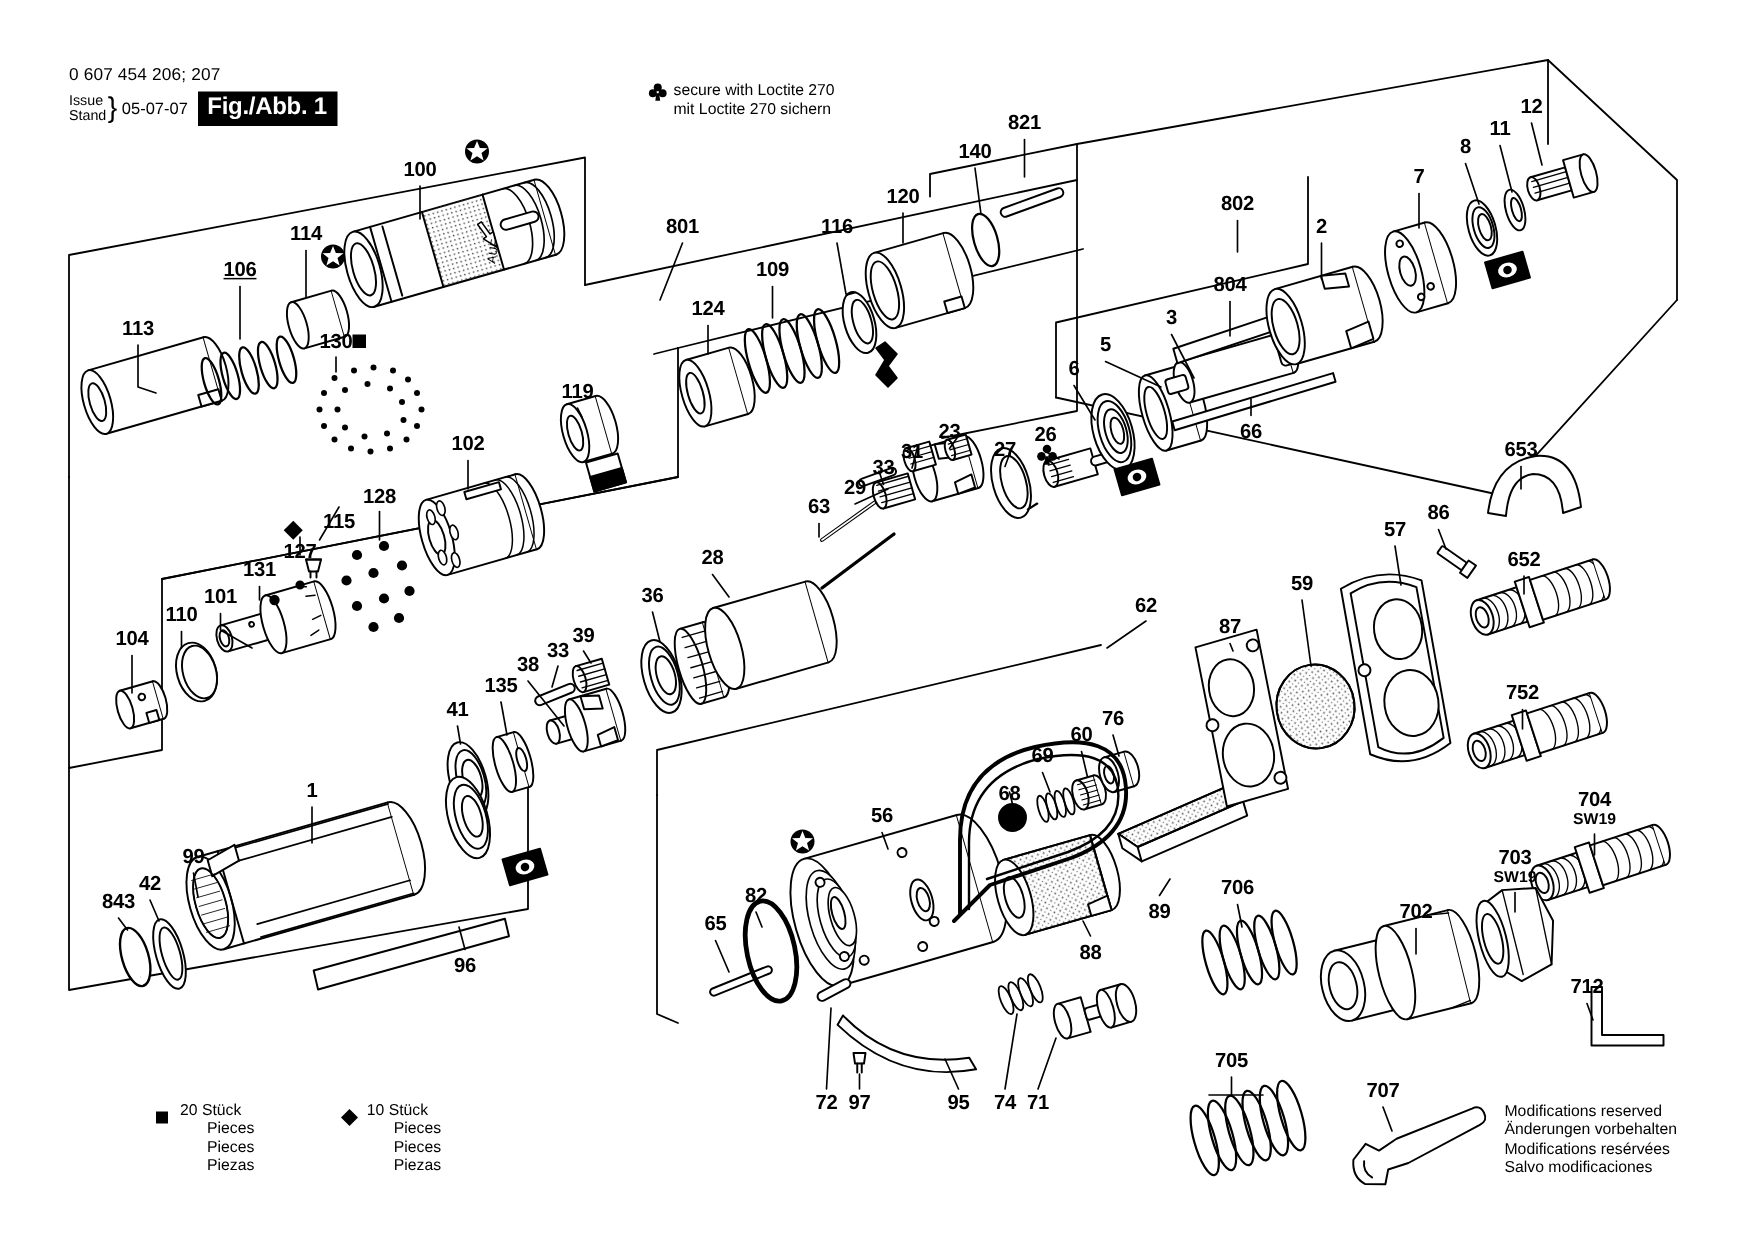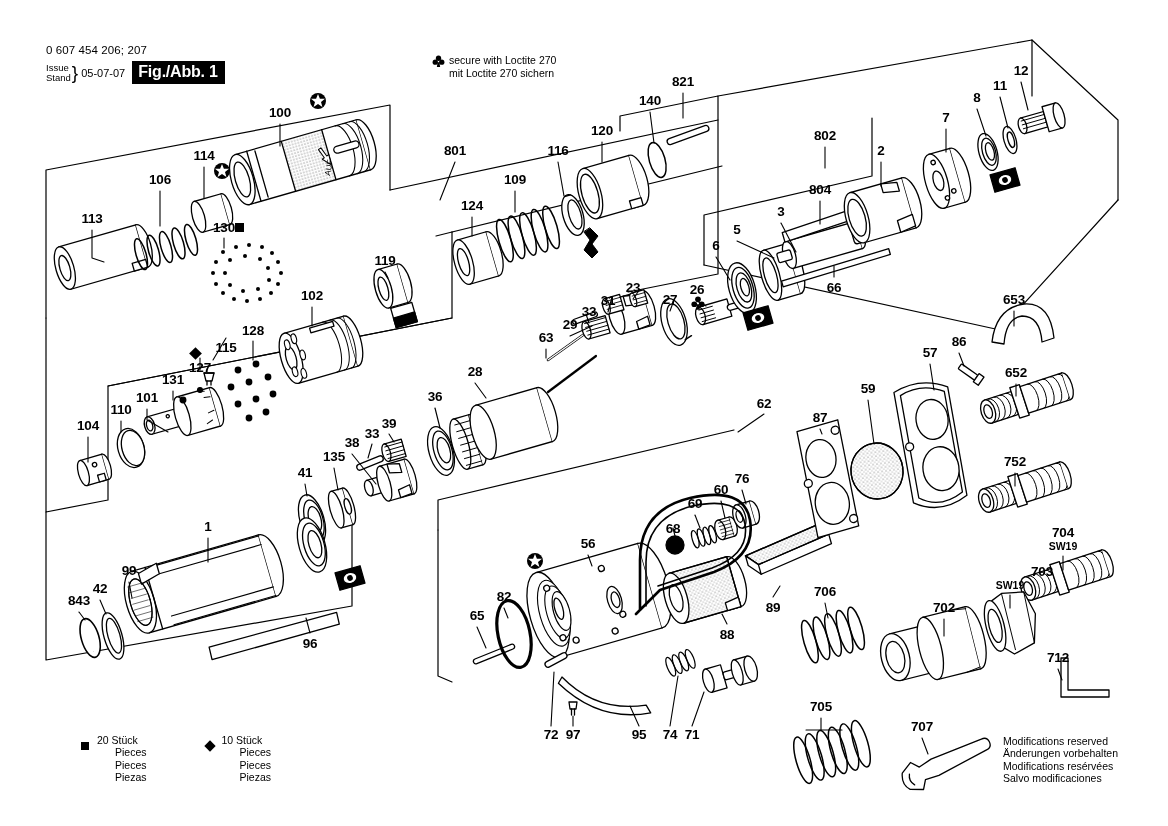--- a/index.html
+++ b/index.html
@@ -26,21 +26,21 @@
   .figbox{background:#000;color:#fff;font-weight:bold;font-size:16px;
           padding:2px 7px 3px 6px;margin-left:7px;letter-spacing:-.2px;}
 
   
   .loct{position:absolute;left:432px;top:54px;font-size:10.5px;line-height:12.5px;
         white-space:nowrap;}
   .loct .ln{margin-left:17px;}
   .clover{position:absolute;left:0;top:1px;}
 
   
-  .legend{position:absolute;left:81px;top:734px;display:flex;gap:59px;}
+  .legend{position:absolute;left:104px;top:734px;display:flex;gap:59px;}
   .lg{display:flex;}
   .lg .sym{width:16px;padding-top:1px;}
   .lg .txt{font-size:10.5px;line-height:12.4px;white-space:nowrap;}
   .modnote{position:absolute;left:1003px;top:735px;font-size:10.5px;
            line-height:12.4px;white-space:nowrap;}
 
   .sq{display:inline-block;width:8px;height:8px;background:#000;vertical-align:-1px;}
   .di{display:inline-block;width:8px;height:8px;background:#000;
       transform:rotate(45deg);vertical-align:-1px;}
 </style>
@@ -911,21 +911,21 @@
         <circle cx="0" cy="-6" r="4.6"></circle>
           <circle cx="-6" cy="2" r="4.6"></circle>
         <circle cx="6" cy="2" r="4.6"></circle>
         <path d="M-1.7 2 h3.4 l1.4 9 h-6.2 z"></path>
       </g>
     </g>
   </svg>
 
   <div id="labels">
       <div class="lbl" style="left: 92px; top: 219px;">113</div>
-      <div class="lbl" style="left: 160px; top: 180px;">106</div>
+      <div class="lbl" style="left: 160px; top: 180px; text-decoration: underline;">106</div>
       <div class="lbl" style="left: 204px; top: 156px;">114</div>
       <div class="lbl" style="left: 280px; top: 113px;">100</div>
       <div class="lbl" style="left: 88px; top: 426px;">104</div>
       <div class="lbl" style="left: 121px; top: 410px;">110</div>
       <div class="lbl" style="left: 147px; top: 398px;">101</div>
       <div class="lbl" style="left: 173px; top: 380px;">131</div>
       <div class="lbl" style="left: 200px; top: 368px;">127</div>
       <div class="lbl" style="left: 226px; top: 348px;">115</div>
       <div class="lbl" style="left: 253px; top: 331px;">128</div>
       <div class="lbl" style="left: 312px; top: 296px;">102</div>
@@ -984,21 +984,21 @@
       <div class="lbl" style="left: 573px; top: 735px;">97</div>
       <div class="lbl" style="left: 639px; top: 735px;">95</div>
       <div class="lbl" style="left: 670px; top: 735px; text-align: center;">74</div>
       <div class="lbl" style="left: 692px; top: 735px;">71</div>
       <div class="lbl" style="left: 727px; top: 635px;">88</div>
       <div class="lbl" style="left: 773px; top: 608px;">89</div>
       <div class="lbl" style="left: 1014px; top: 300px;">653</div>
       <div class="lbl" style="left: 1016px; top: 373px; text-align: right;">652</div>
       <div class="lbl" style="left: 1015px; top: 462px;">752</div>
       <div class="lbl" style="left: 1063px; top: 533px;">704</div>
-      <div class="lbl" style="left: 1010px; top: 572px; margin-left: 32px;">703</div>
+      <div class="lbl" style="left: 1010px; top: 572px;">703</div>
       <div class="lbl" style="left: 944px; top: 608px;">702</div>
       <div class="lbl" style="left: 825px; top: 592px;">706</div>
       <div class="lbl" style="left: 821px; top: 707px;">705</div>
       <div class="lbl" style="left: 922px; top: 727px;">707</div>
       <div class="lbl" style="left: 1058px; top: 658px;">712</div>
       <div class="sw" style="left: 1063px; top: 546px;">SW19</div>
       <div class="sw" style="left: 1010px; top: 585px;">SW19</div>
     </div>
 
 <div class="legend">

